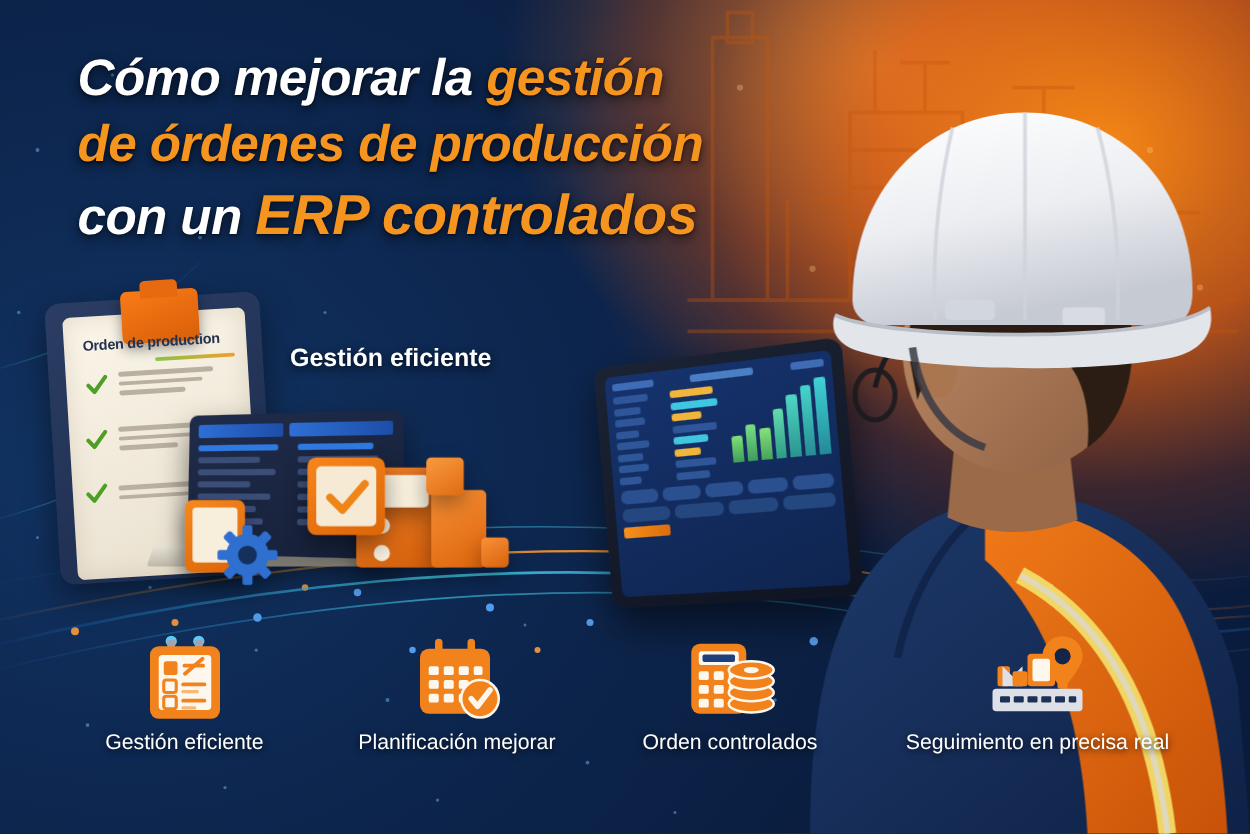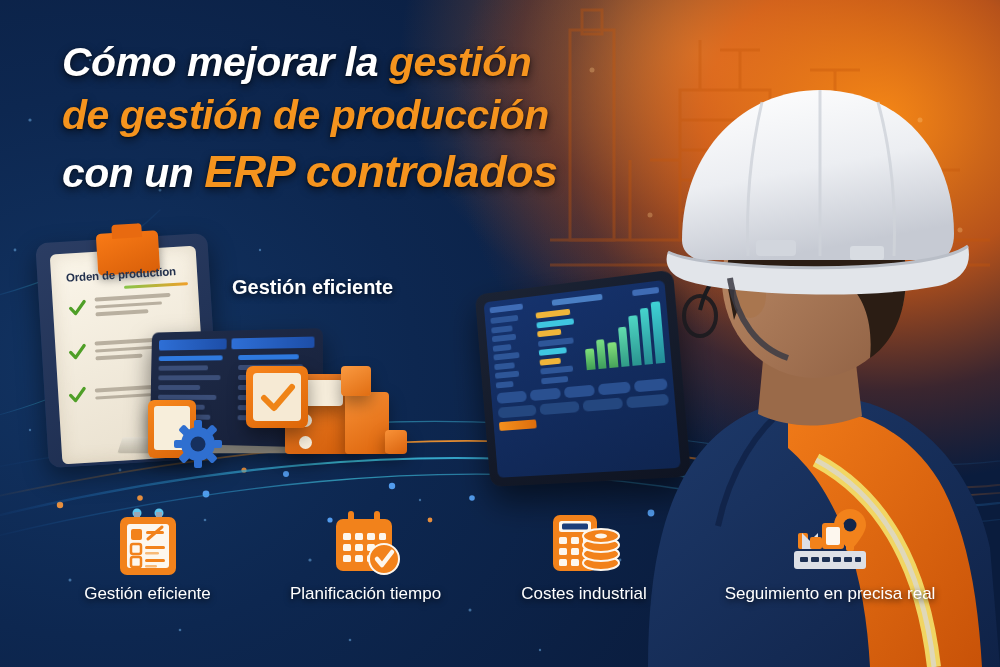--- a/index.html
+++ b/index.html
@@ -209,21 +209,21 @@
       <path d="M-20 420 C 60 400, 110 374, 150 340" stroke="url(#gcy)" stroke-width="1" opacity=".35"></path>
       <path d="M700 560 C 800 520, 900 496, 1020 492" stroke="url(#gor)" stroke-width="1.6" opacity=".7"></path>
     </g>
   </svg>
 
   <div class="headline">
     <div class="hl-line">
       <span>Cómo mejorar la </span><span class="o">gestión</span>
     </div>
     <div class="hl-line">
-      <span class="o">de gestión de producción</span>
+      <span class="o">de órdenes de producción</span>
     </div>
     <div class="hl-line">
       <span>con un </span><span class="o big">ERP controlados</span>
     </div>
   </div>
 
   <div class="caption-efficient">Gestión eficiente</div>
 
   <div class="clipboard">
     <div class="cb-back"></div>
@@ -483,21 +483,21 @@
             <rect x="39" y="37" width="8" height="7" rx="1.5"></rect>
               <rect x="51" y="37" width="7" height="7" rx="1.5"></rect>
             <rect x="15" y="48" width="8" height="7" rx="1.5"></rect>
               <rect x="27" y="48" width="8" height="7" rx="1.5"></rect>
             <rect x="39" y="48" width="8" height="7" rx="1.5"></rect>
           </g>
           <circle cx="56" cy="52" r="15" fill="#f2821b" stroke="#fdf7ee" stroke-width="2"></circle>
           <path d="M49 52 L54 58 L64 45" fill="none" stroke="#fdf7ee" stroke-width="4.5" stroke-linecap="round" stroke-linejoin="round"></path>
         </svg>
       </div>
-      <div class="flabel">Planificación tiempo</div>
+      <div class="flabel">Planificación mejorar</div>
     </div>
 
     <div class="feature" style="left:478px; top:0; width:212px;">
       <div class="ficon">
         <svg width="78" height="70" viewBox="0 0 78 70">
           <rect x="8" y="8" width="44" height="56" rx="7" fill="#f2821b"></rect>
           <rect x="14" y="14" width="32" height="11" rx="2.5" fill="#fdf7ee"></rect>
           <rect x="17" y="16.5" width="26" height="6" rx="1.5" fill="#1d3f7a"></rect>
           <g fill="#fdf7ee">
             <rect x="14" y="30" width="8" height="7" rx="1.5"></rect>
@@ -512,21 +512,21 @@
           </g>
           <g>
             <ellipse cx="56" cy="56" rx="18" ry="7" fill="#f2821b" stroke="#fdf7ee" stroke-width="2"></ellipse>
             <ellipse cx="56" cy="47" rx="18" ry="7" fill="#f2821b" stroke="#fdf7ee" stroke-width="2"></ellipse>
             <ellipse cx="56" cy="38" rx="18" ry="7" fill="#f2821b" stroke="#fdf7ee" stroke-width="2"></ellipse>
             <ellipse cx="56" cy="29" rx="18" ry="7" fill="#f2821b" stroke="#fdf7ee" stroke-width="2"></ellipse>
             <ellipse cx="56" cy="29" rx="6" ry="2.5" fill="#fdf7ee"></ellipse>
           </g>
         </svg>
       </div>
-      <div class="flabel">Costes industrial</div>
+      <div class="flabel">Orden controlados</div>
     </div>
 
     <div class="feature" style="left:694px; top:0; width:272px;">
       <div class="ficon">
         <svg width="84" height="70" viewBox="0 0 84 70">
           <path d="M62 2 C 71 2, 78 9, 78 18 C 78 28, 62 44, 62 44 C 62 44, 46 28, 46 18 C 46 9, 53 2, 62 2 Z" fill="#f2821b"></path>
           <circle cx="62" cy="18" r="6.5" fill="#13264a"></circle>
           <rect x="34" y="16" width="22" height="26" rx="3" fill="#f2821b"></rect>
           <rect x="38" y="20" width="14" height="18" rx="2" fill="#fdf7ee"></rect>
           <rect x="10" y="26" width="10" height="16" rx="2" fill="#f2821b"></rect>

